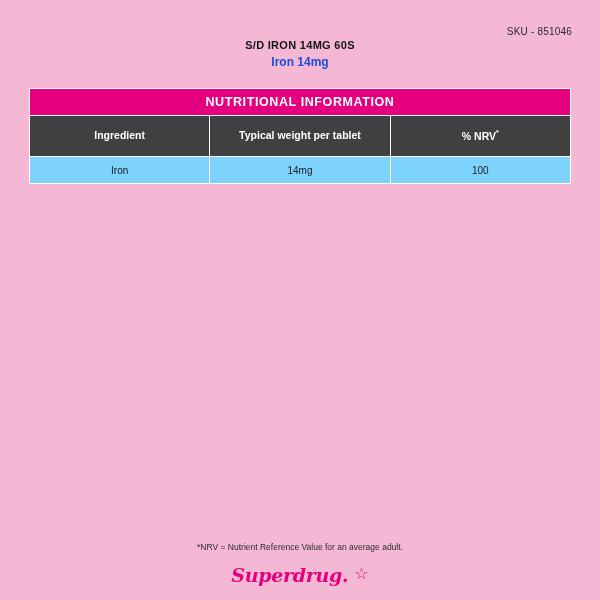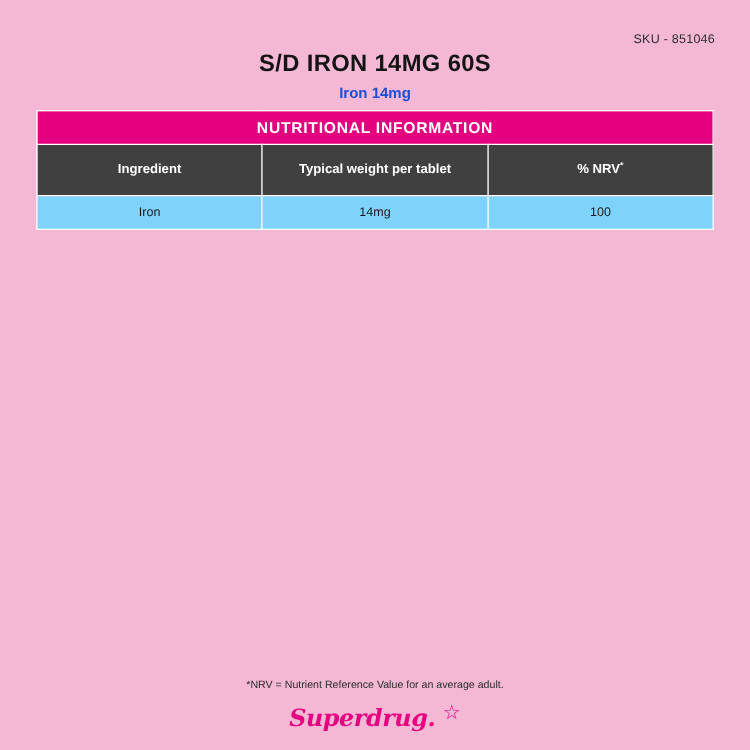--- a/index.html
+++ b/index.html
@@ -34,21 +34,21 @@
   }
 
   .title-block {
     position: absolute;
     top: 38px;
     left: 0;
     right: 0;
     text-align: center;
   }
   .title-main {
-    font-size: 19px;
+    font-size: 11px;
     font-weight: bold;
     letter-spacing: 0.3px;
     color: #141414;
     margin: 0;
     line-height: 1.45;
   }
   .title-sub {
     font-size: 12px;
     font-weight: bold;
     color: #1d4ed8;
@@ -121,20 +121,21 @@
     color: #2b2b2b;
   }
 
   .logo {
     position: absolute;
     bottom: 14px;
     left: 0;
     right: 0;
     text-align: center;
     display: flex;
+    align-items: center;
     justify-content: center;
     gap: 6px;
   }
   .logo-text {
     font-family: "DejaVu Serif", serif;
     font-style: italic;
     font-weight: bold;
     font-size: 19px;
     color: #e4007f;
     letter-spacing: -0.3px;

